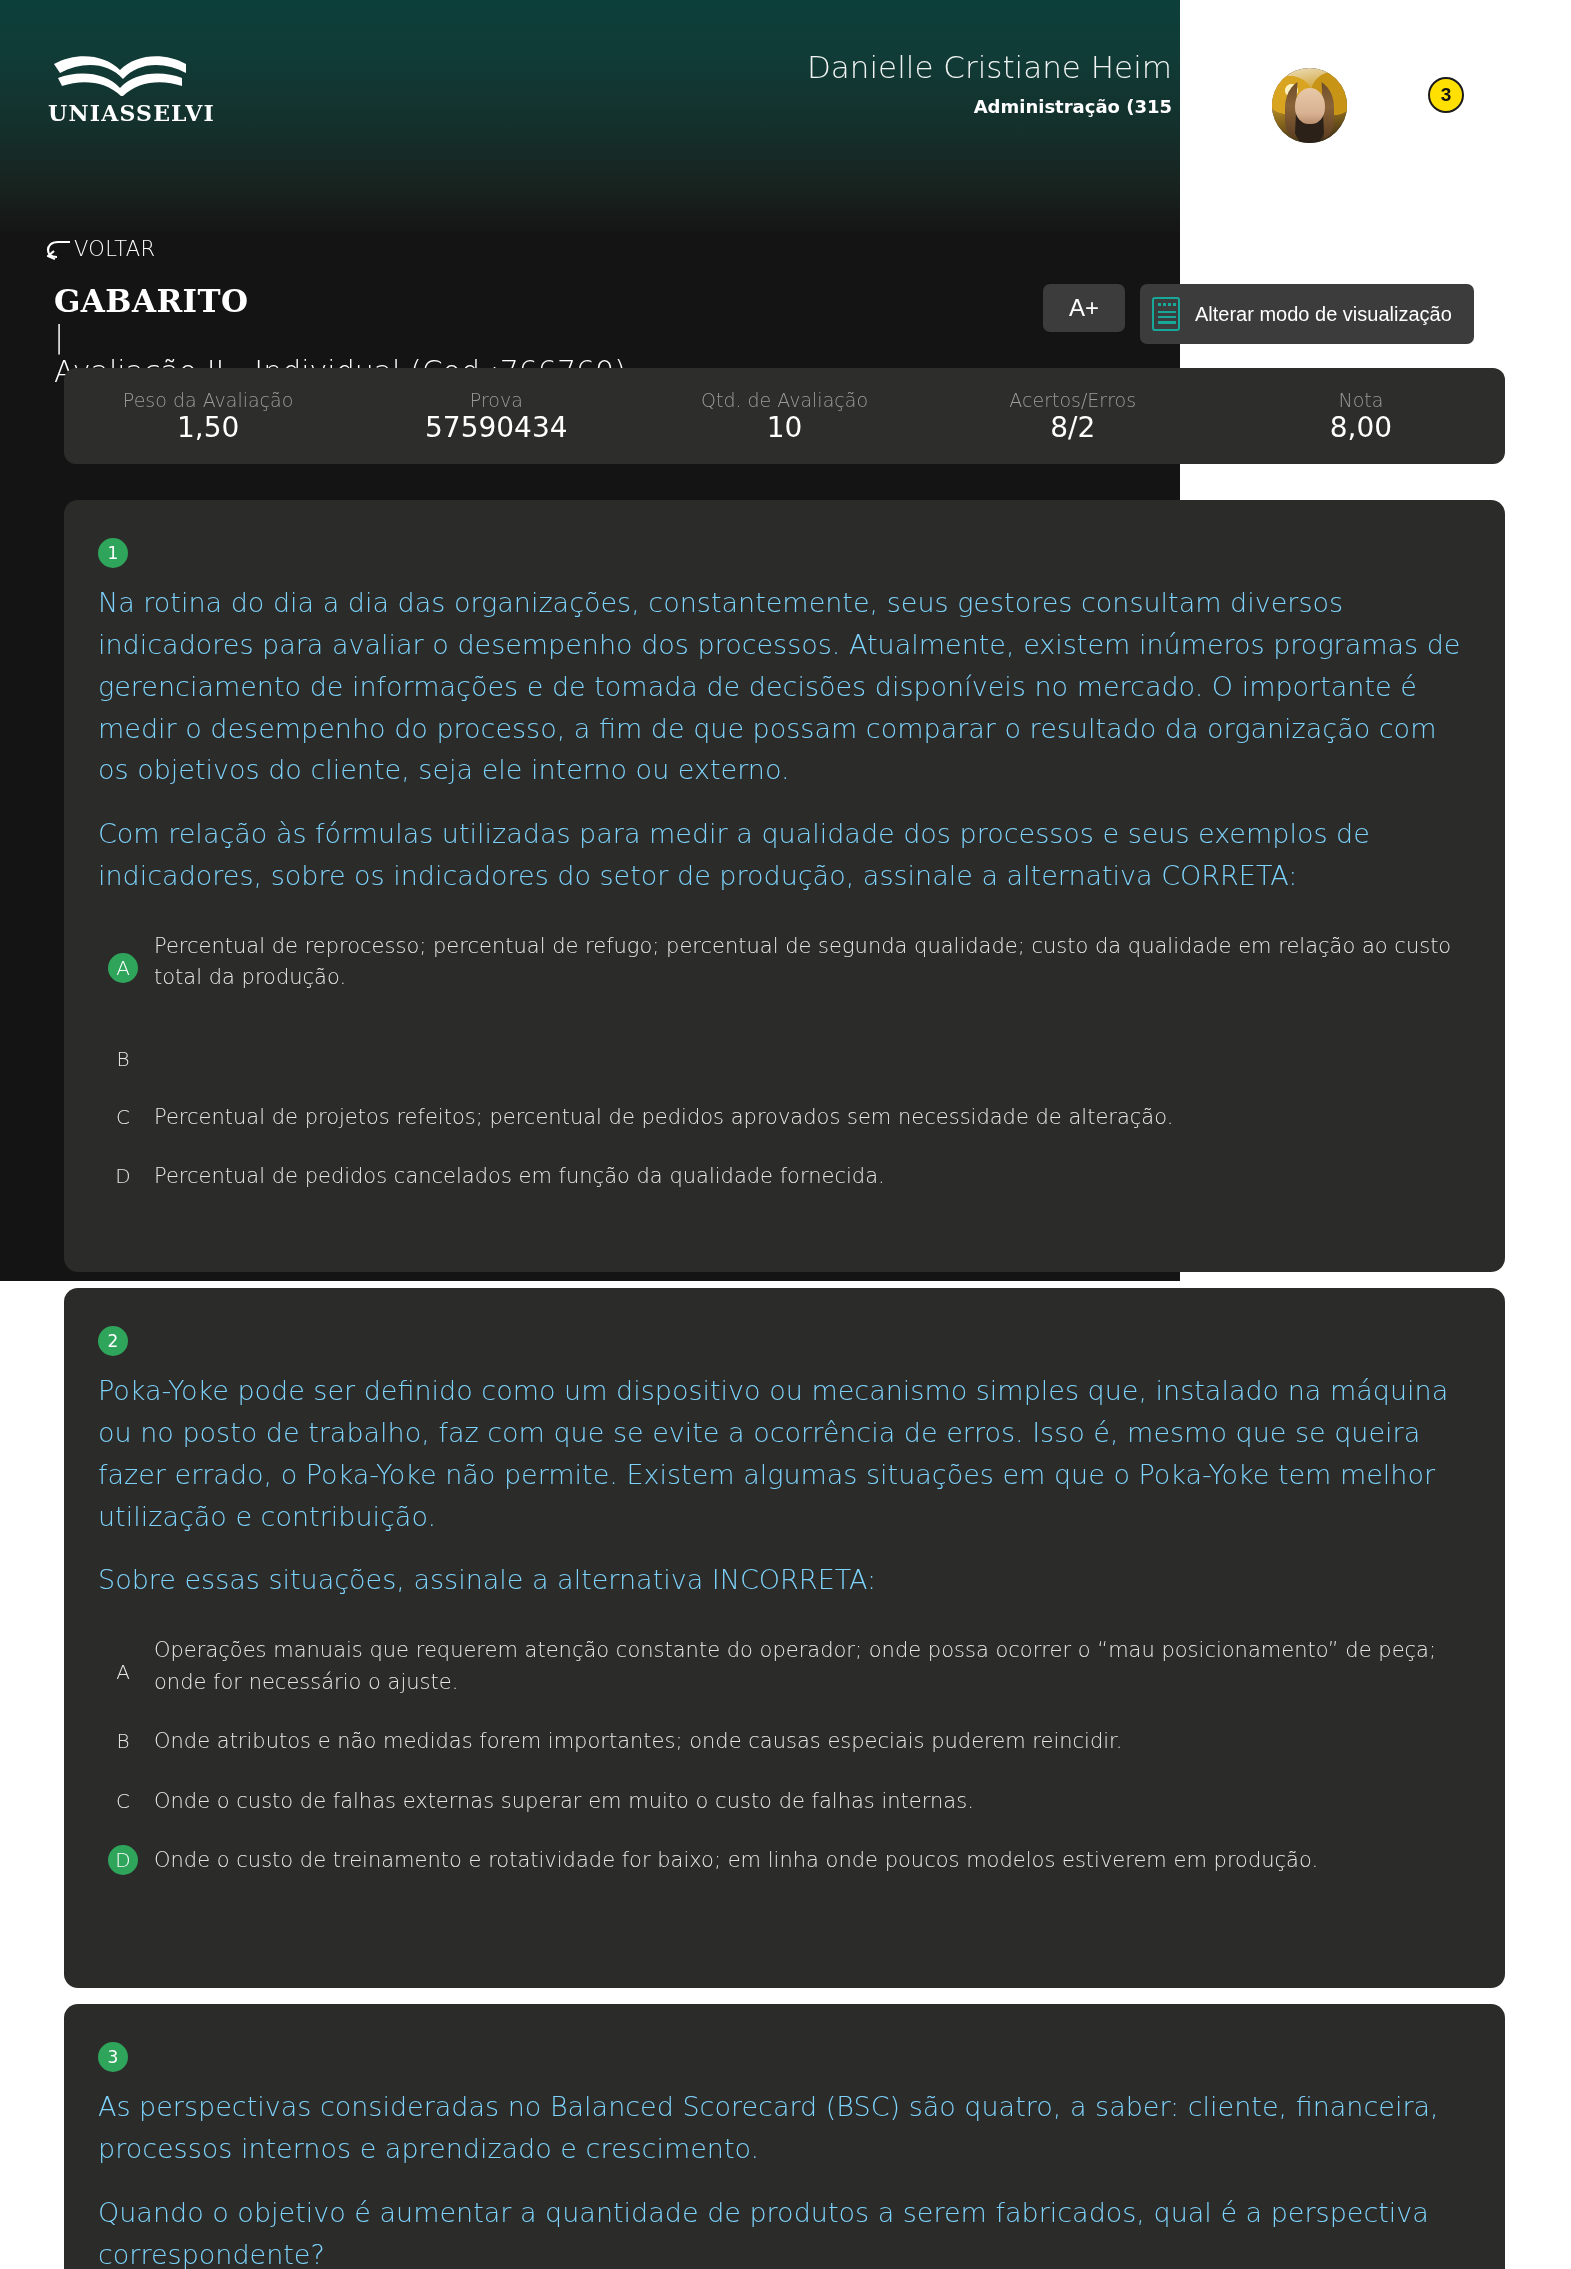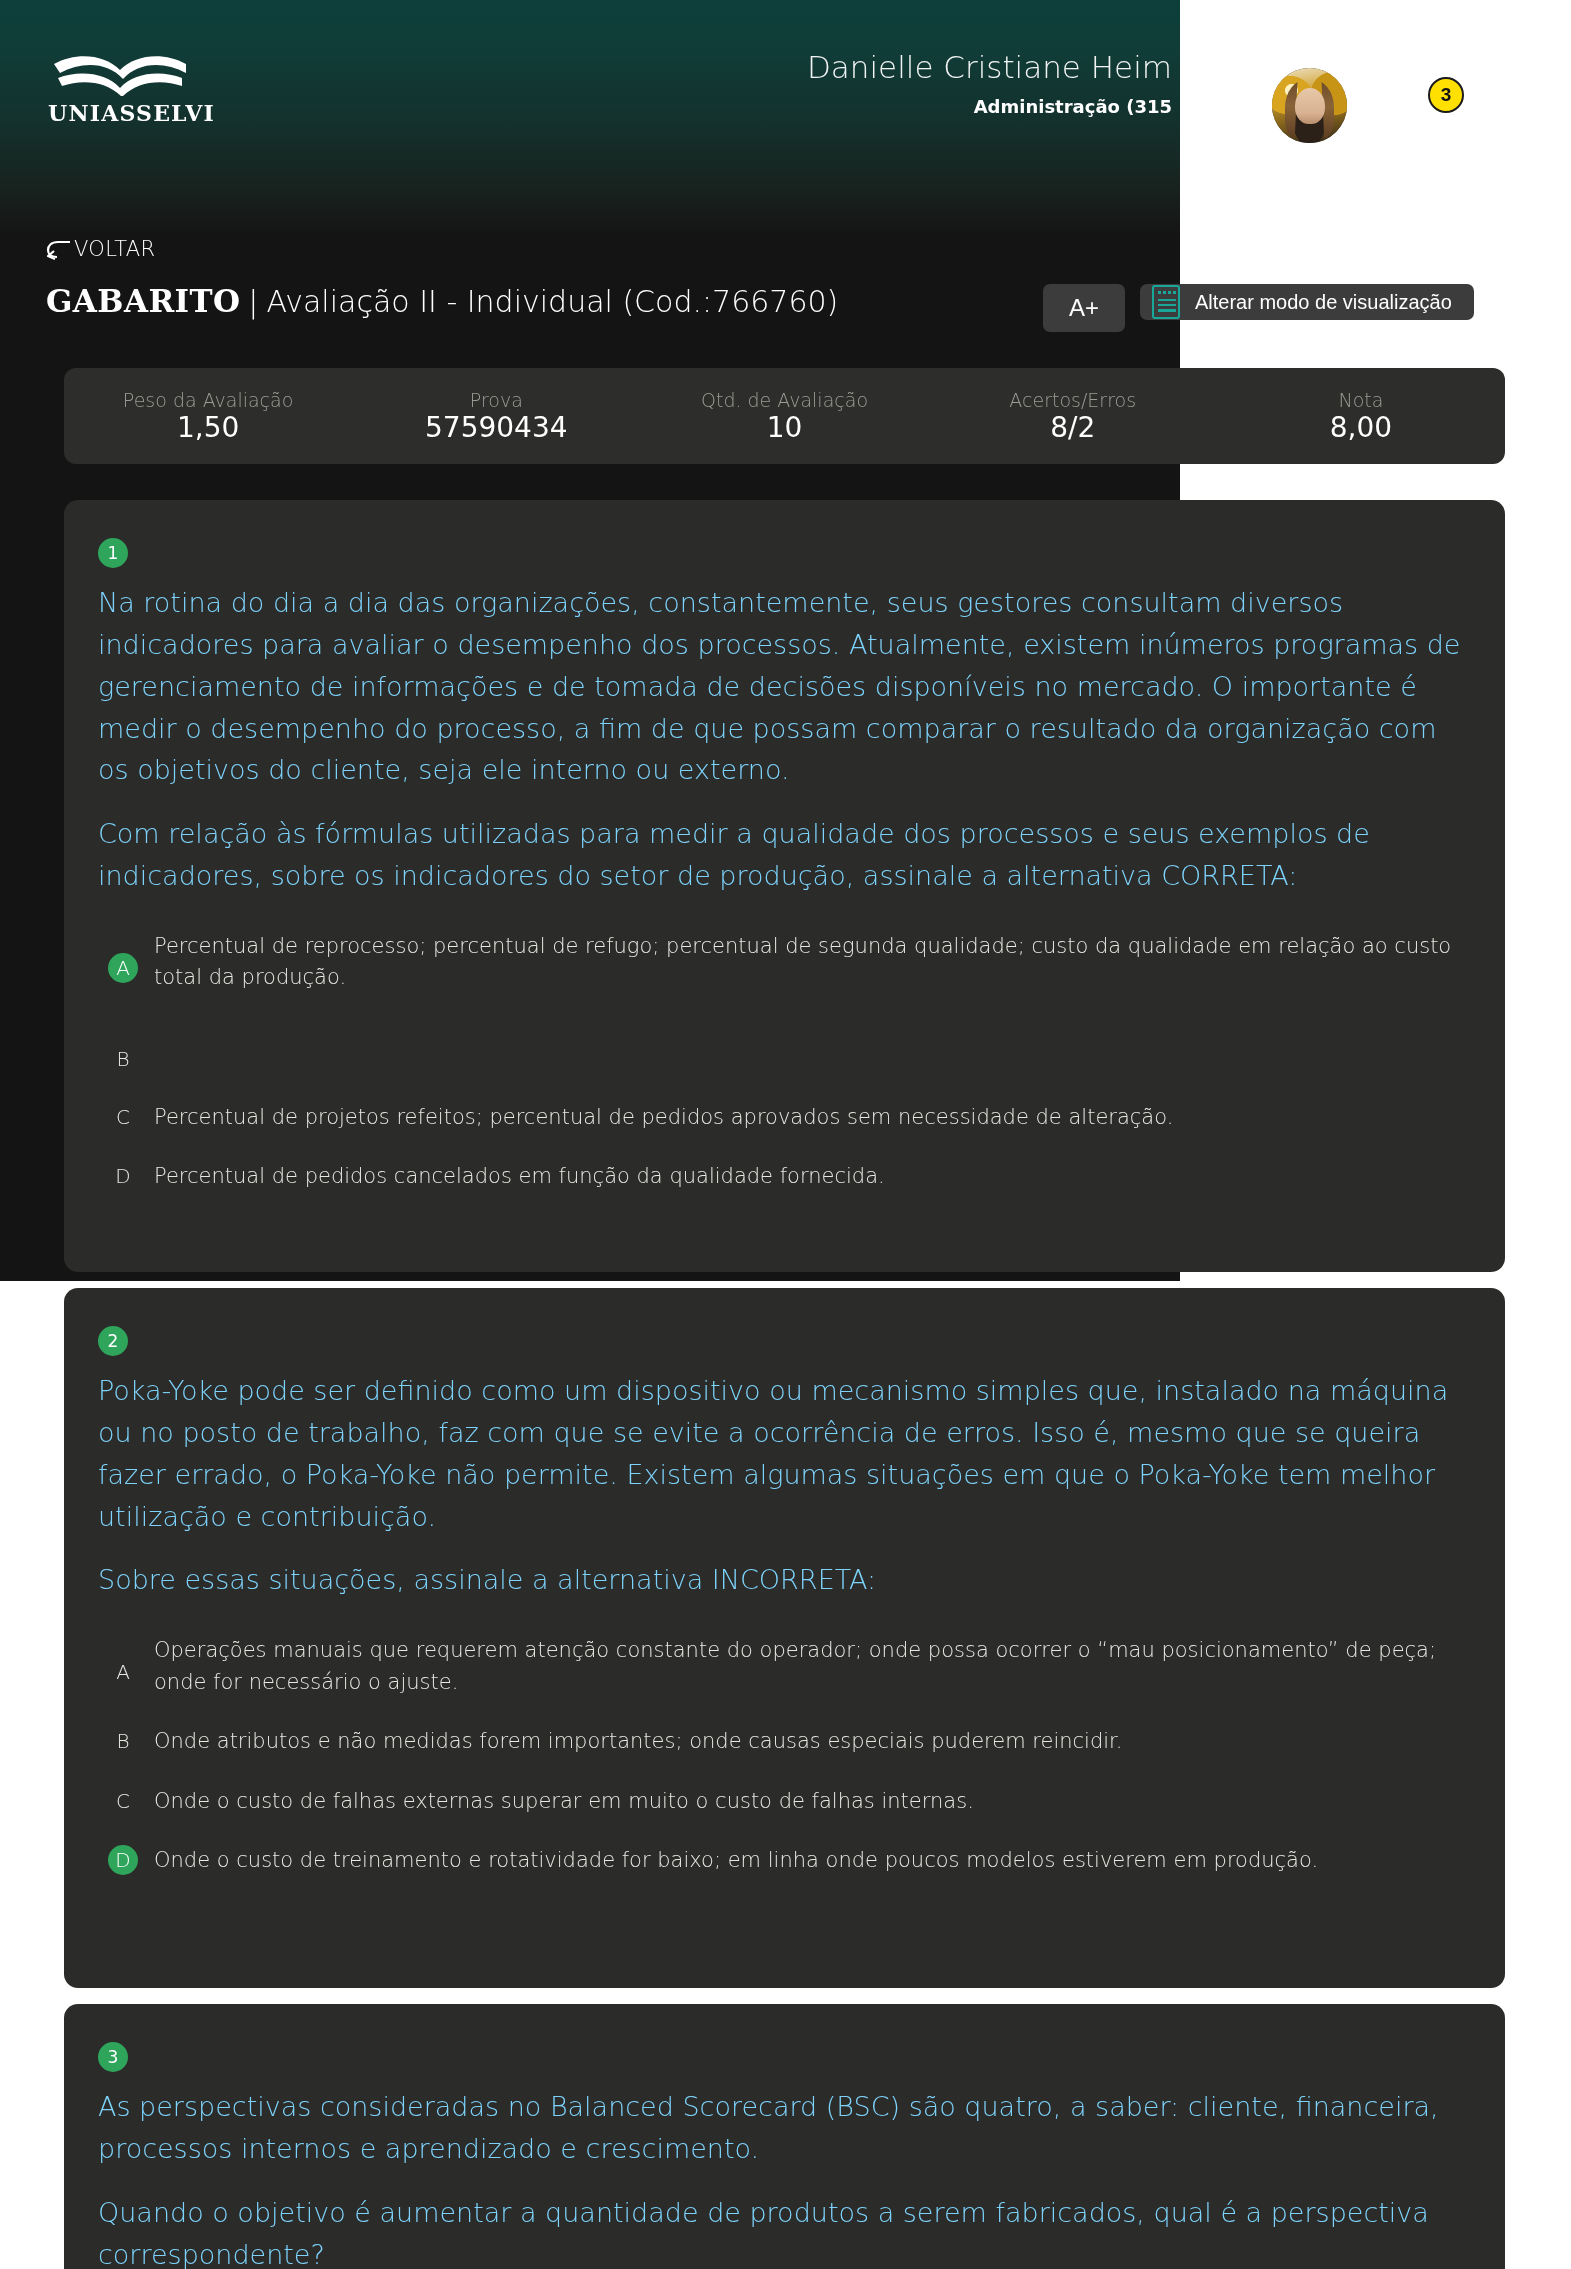--- a/index.html
+++ b/index.html
@@ -170,20 +170,21 @@
   }
 
   
   .title-row {
     position: absolute;
     left: 46px; top: 283px;
     z-index: 6;
     display: flex;
     align-items: baseline;
     white-space: nowrap;
+    flex-direction: column;
   }
   .title-gabarito {
     font-family: "DejaVu Serif", serif;
     font-weight: 700;
     font-size: 31px;
     letter-spacing: .4px;
     color: #ffffff;
   }
   .title-sep {
     font-family: "DejaVu Sans", sans-serif;
@@ -213,21 +214,21 @@
     font-weight: 400;
     cursor: pointer;
     z-index: 8;
     display: flex;
     align-items: center;
     justify-content: center;
   }
   .btn-viewmode {
     position: absolute;
     left: 1140px; top: 284px;
-    height: 36px;
+    height: 60px;
     padding: 0 22px 0 12px;
     background: #3c3c3c;
     border: none;
     border-radius: 7px;
     color: #ffffff;
     font-family: "Liberation Sans", sans-serif;
     font-size: 20px;
     cursor: pointer;
     z-index: 8;
     display: flex;

